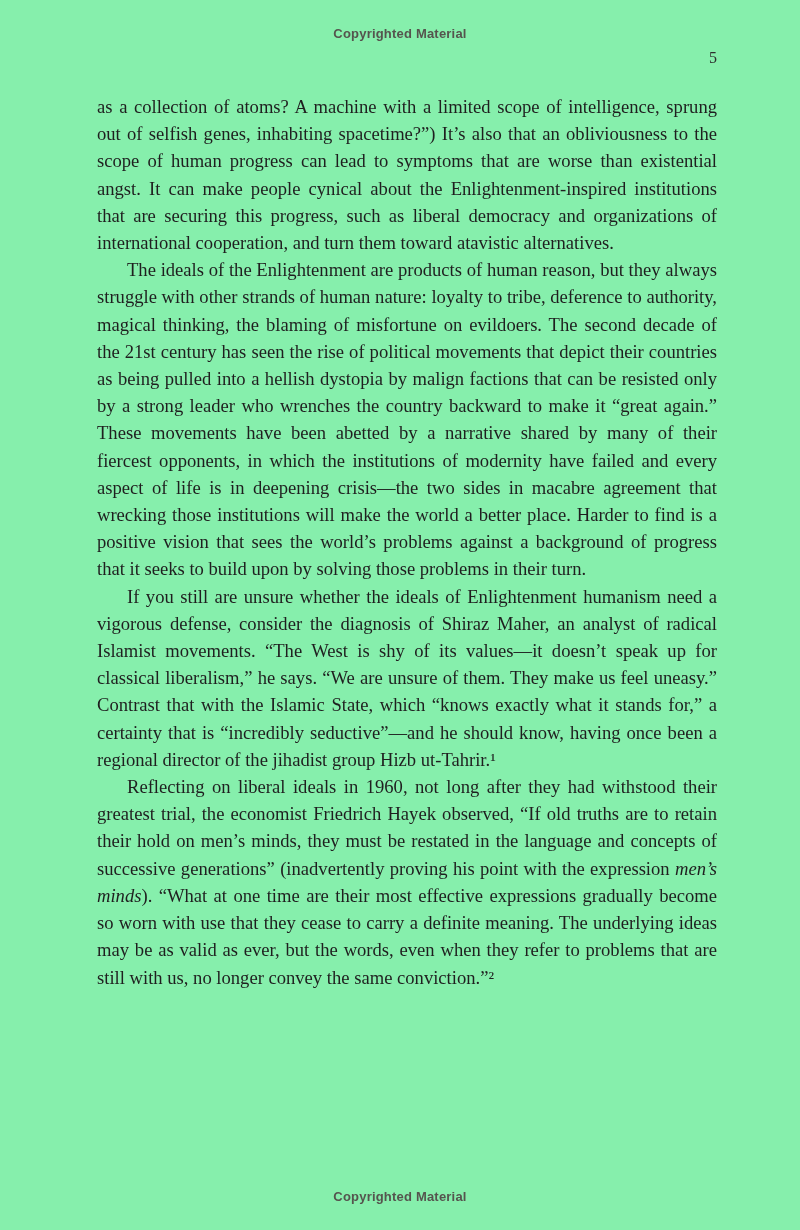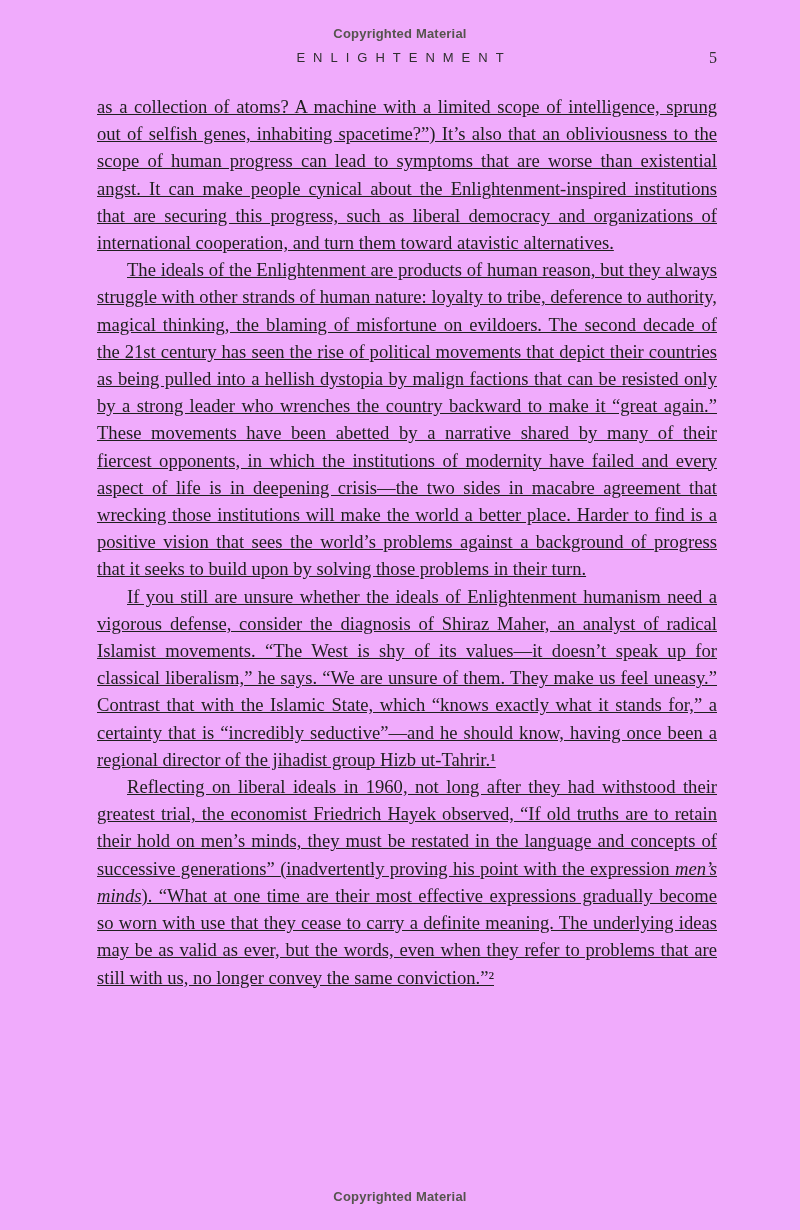--- a/index.html
+++ b/index.html
@@ -4,21 +4,21 @@
 <style>
   html, body {
     margin: 0;
     padding: 0;
     background: #ffffff;
   }
   .sheet {
     position: relative;
     width: 800px;
     height: 1230px;
-    background: #f0abfc;
+    background: #86efac;
     overflow: hidden;
     font-family: "Liberation Serif", serif;
   }
   .copyright {
     text-align: center;
     font-family: "Liberation Sans", sans-serif;
     font-weight: bold;
     font-size: 13px;
     letter-spacing: 0.2px;
     color: #55544e;
@@ -59,38 +59,36 @@
     margin: 23px 83px 0 97px;
     text-align: justify;
     font-size: 18.6px;
     line-height: 27.2px;
     color: #1f1f1f;
   }
   .text-col p {
     margin: 0;
     padding: 0;
     text-indent: 30px;
-    text-decoration: underline;
   }
   .text-col p.no-indent {
     text-indent: 0;
   }
   .text-col em {
     font-style: italic;
   }
 </style>
 </head>
 <body>
 
 <div class="sheet">
 
   <div class="copyright top">Copyrighted Material</div>
 
   <div class="header-row">
-    <div class="running-header">ENLIGHTENMENT</div>
     <div class="page-number">5</div>
   </div>
 
   <div class="text-col">
 
     <p class="no-indent">as a collection of atoms? A machine with a limited scope of intelligence, sprung out of selfish genes, inhabiting spacetime?”) It’s also that an obliviousness to the scope of human progress can lead to symptoms that are worse than existential angst. It can make people cynical about the Enlightenment-inspired institutions that are securing this progress, such as liberal democracy and organizations of international cooperation, and turn them toward atavistic alternatives.</p>
 
     <p>The ideals of the Enlightenment are products of human reason, but they always struggle with other strands of human nature: loyalty to tribe, deference to authority, magical thinking, the blaming of misfortune on evildoers. The second decade of the 21st century has seen the rise of political movements that depict their countries as being pulled into a hellish dystopia by malign factions that can be resisted only by a strong leader who wrenches the country backward to make it “great again.” These movements have been abetted by a narrative shared by many of their fiercest opponents, in which the institutions of modernity have failed and every aspect of life is in deepening crisis—the two sides in macabre agreement that wrecking those institutions will make the world a better place. Harder to find is a positive vision that sees the world’s problems against a background of progress that it seeks to build upon by solving those problems in their turn.</p>
 
     <p>If you still are unsure whether the ideals of Enlightenment humanism need a vigorous defense, consider the diagnosis of Shiraz Maher, an analyst of radical Islamist movements. “The West is shy of its values—it doesn’t speak up for classical liberalism,” he says. “We are unsure of them. They make us feel uneasy.” Contrast that with the Islamic State, which “knows exactly what it stands for,” a certainty that is “incredibly seductive”—and he should know, having once been a regional director of the jihadist group Hizb ut-Tahrir.¹</p>

